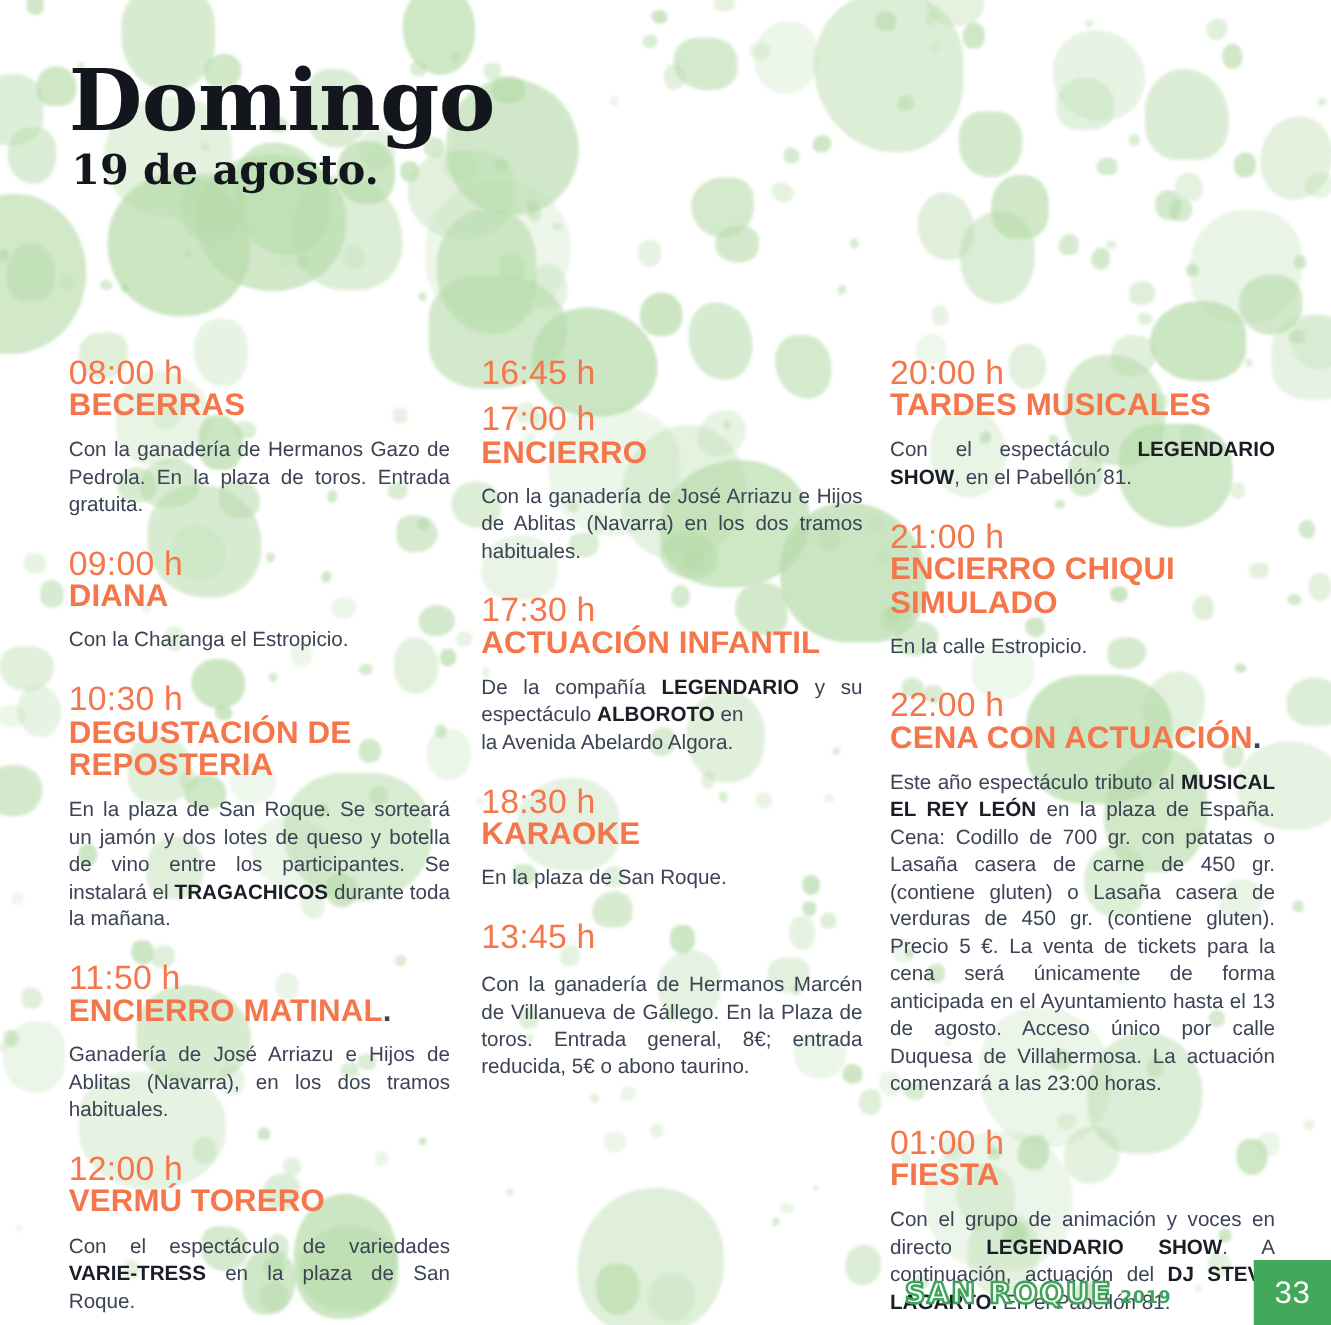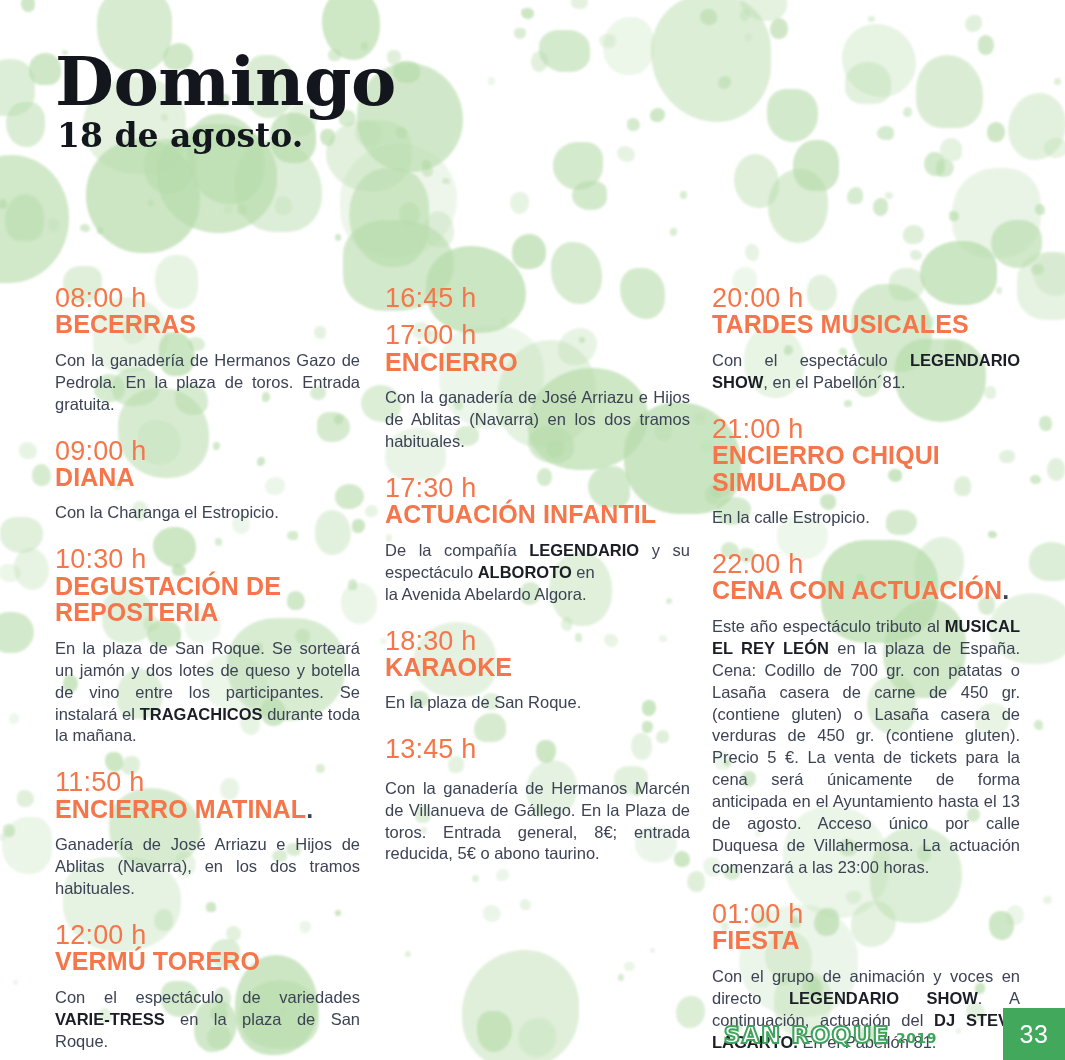--- a/index.html
+++ b/index.html
@@ -429,21 +429,21 @@
       <div class="b" style="left: 966.436px; top: 1001.97px; width: 18.4091px; height: 18.7401px; background: rgb(183, 220, 171); opacity: 0.38; border-radius: 45.6045% 58.3038% 51.3787% 49.3307%;"></div>
       <div class="b" style="left: 722.711px; top: 865.537px; width: 17.3909px; height: 14.5058px; background: rgb(183, 220, 171); opacity: 0.53; border-radius: 50.5985% 42.9658% 50.2749% 58.5985%;"></div>
       <div class="b" style="left: 991.228px; top: 219.999px; width: 51.2508px; height: 47.9452px; background: rgb(183, 220, 171); opacity: 0.63; border-radius: 50.0259% 43.1715% 50.8806% 55.0709%;"></div>
       <div class="b" style="left: 838.945px; top: 348.478px; width: 8.48504px; height: 7.39733px; background: rgb(183, 220, 171); opacity: 0.59; border-radius: 39.9582% 48.5618% 40.9466% 54.1711%;"></div>
       <div class="b" style="left: 916.977px; top: 845.091px; width: 13.9409px; height: 17.1162px; background: rgb(183, 220, 171); opacity: 0.5; border-radius: 53.8072% 53.3891% 55.9853% 56.7043%;"></div>
       <div class="b" style="left: 1035.38px; top: 203.619px; width: 9.35059px; height: 11.5558px; background: rgb(183, 220, 171); opacity: 0.64; border-radius: 51.4661% 57.9612% 42.9951% 56.5828%;"></div>
     </div>
 
   <div class="header">
     <h1 class="day-title">Domingo</h1>
-    <div class="day-sub">18 de agosto.</div>
+    <div class="day-sub">19 de agosto.</div>
   </div>
 
   <div class="columns">
     <div class="col c1">
         <div class="event">
           <div class="ev-time">08:00 h</div>
           <div class="ev-title"><span>BECERRAS</span></div>
           <div class="ev-desc">Con la ganadería de Hermanos Gazo de Pedrola. En la plaza de toros. Entrada gratuita.</div>
         </div>
         <div class="event">

